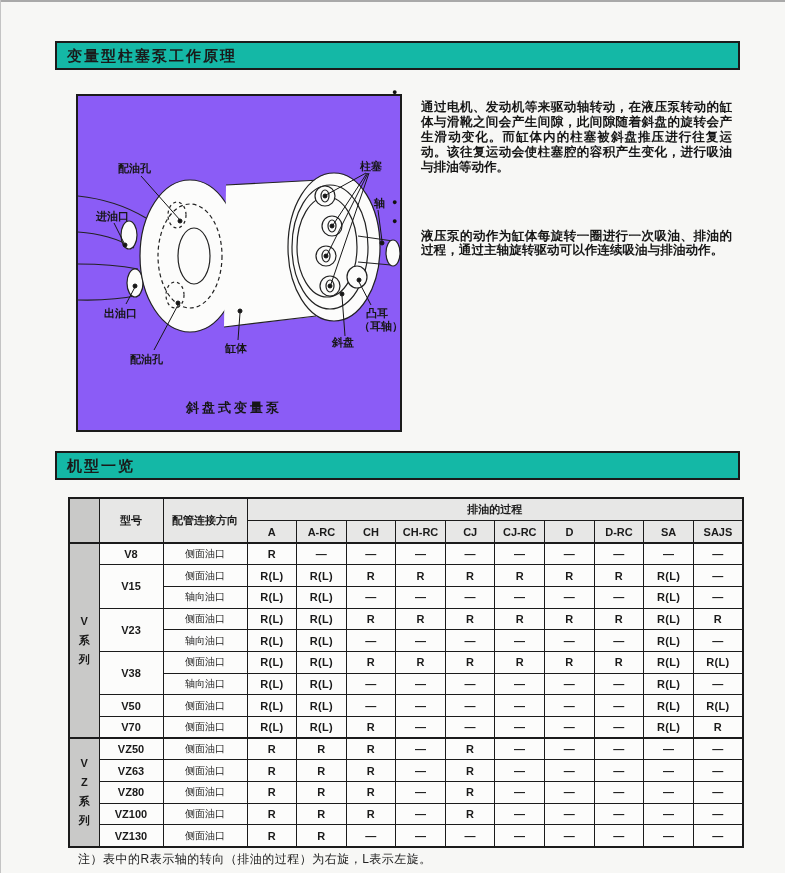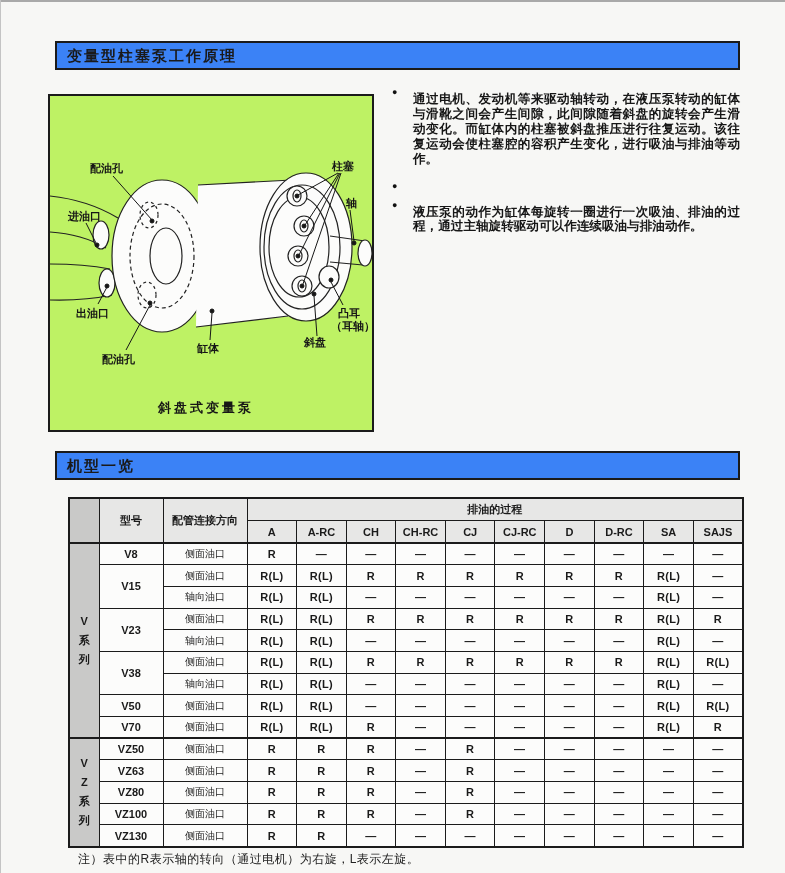--- a/index.html
+++ b/index.html
@@ -7,45 +7,45 @@
     width:785px;height:873px;position:relative;overflow:hidden;
     background:#f7f7f5;
     font-family:"Liberation Sans","DejaVu Sans",sans-serif;
     color:#1a1a1a;
   }
   .scan-edge-top{position:absolute;left:0;top:0;width:785px;height:2px;background:#a9a9a9;}
   .scan-edge-left{position:absolute;left:0;top:0;width:1px;height:873px;background:#c4c4c4;}
 
   .section-title{
     position:absolute;left:55px;width:671px;height:25px;
-    border:2px solid #1b1b1b;background:#3b82f6;
+    border:2px solid #1b1b1b;background:#14b8a6;
     font-size:15px;font-weight:bold;letter-spacing:2px;
     line-height:25px;padding-left:10px;
   }
   #title1{top:41px;}
   #title2{top:451px;}
 
   .figure-box{
-    position:absolute;left:48px;top:94px;width:322px;height:334px;
-    border:2px solid #1b1b1b;background:#bef264;
+    position:absolute;left:76px;top:94px;width:322px;height:334px;
+    border:2px solid #1b1b1b;background:#8b5cf6;
   }
   .figure-box svg{display:block;}
 
   .bullets{
     position:absolute;left:392px;top:84px;width:356px;
   }
   .bullet-item{display:flex;margin-bottom:3px;}
   .bullet-marker{
     flex:0 0 13px;font-size:9px;line-height:15px;padding-top:1px;color:#111;
   }
   .bullet-text{
     flex:1;font-size:12.6px;line-height:14.9px;font-weight:bold;
     text-align:justify;color:#161616;
   }
-  .bullet-text div{margin:8px;}
+  .bullet-text div{margin:16px;}
 
   table.model-table{
     position:absolute;left:68px;top:497px;width:676px;
     border-collapse:collapse;table-layout:fixed;
     background:#fcfcfb;
   }
   .model-table th,.model-table td{
     border:1px solid #1b1b1b;text-align:center;vertical-align:middle;
     padding:0;overflow:hidden;
   }
@@ -414,13 +414,13 @@
         <td class="value-cell">—</td>
         <td class="value-cell">—</td>
         <td class="value-cell">—</td>
         <td class="value-cell">—</td>
         <td class="value-cell">—</td>
         <td class="value-cell">—</td>
       </tr>
     </tbody>
 </table>
 
-<div class="footnote">注）表中的R表示轴的转向（通过电机）为右旋，L表示左旋。</div>
+<div class="footnote">注）表中的R表示轴的转向（排油的过程）为右旋，L表示左旋。</div>
 
 </body></html>

